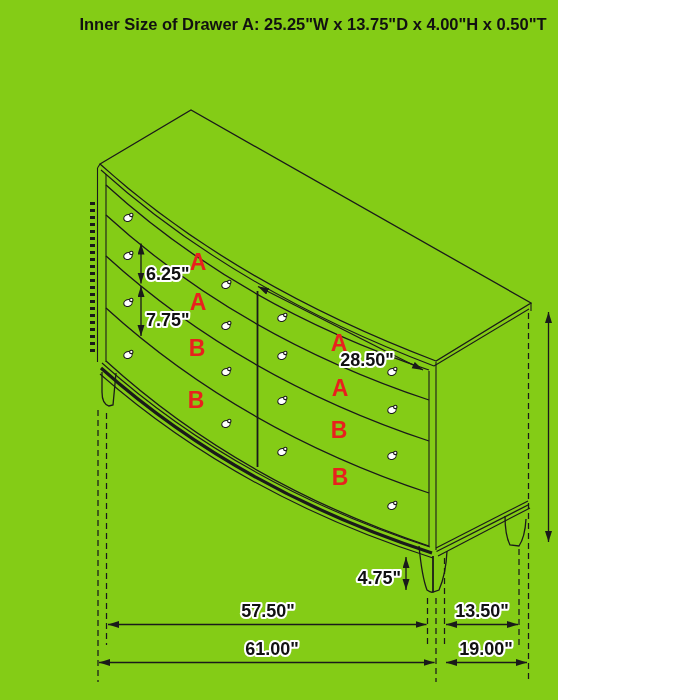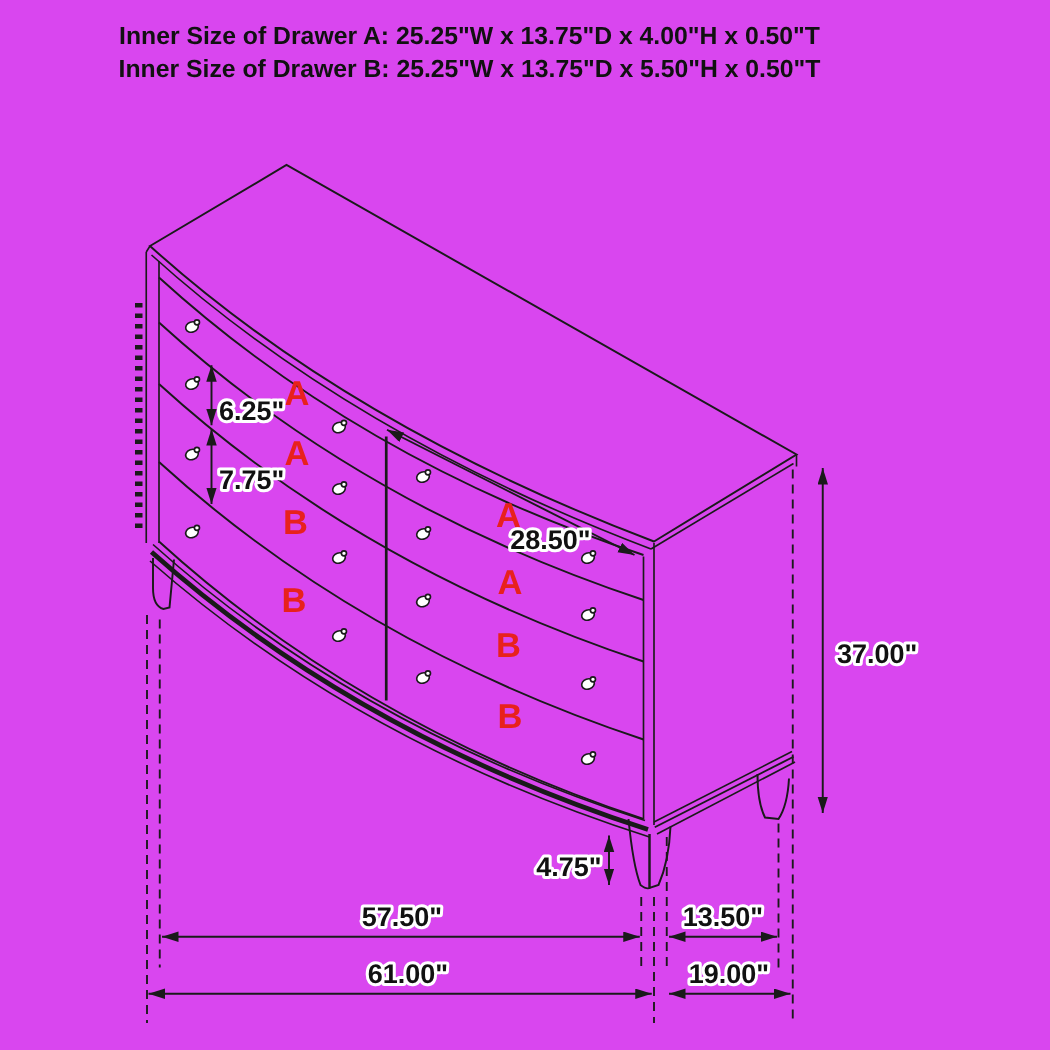--- a/index.html
+++ b/index.html
@@ -1,17 +1,17 @@
 <!DOCTYPE html>
 <html><head>
 <meta charset="utf-8">
 <style>
   html,body{margin:0;padding:0;background:#ffffff;}
   #page-root{
-    position:relative;width:700px;height:700px;background:#d946ef;overflow:hidden;
+    position:relative;width:558px;height:700px;background:#84cc16;overflow:hidden;
     font-family:"Liberation Sans","DejaVu Sans",sans-serif;
   }
   #header-note{
     position:absolute;top:13px;left:2px;width:622px;
     text-align:center;font-size:16.5px;font-weight:bold;line-height:22px;color:#111;
   }
   #diagram-svg{position:absolute;top:0;left:0;}
   .ln{fill:none;stroke:#1a1a1a;stroke-width:1.3;}
   .ln-thin{fill:none;stroke:#1a1a1a;stroke-width:1.1;}
   .ln-thick{fill:none;stroke:#1a1a1a;stroke-width:3.2;}
@@ -30,21 +30,20 @@
   }
   .knob{fill:#ffffff;stroke:#1a1a1a;stroke-width:1.1;}
 </style>
 </head>
 <body>
 
 <div id="page-root">
 
   <div id="header-note">
     <div>Inner Size of Drawer A: 25.25"W x 13.75"D x 4.00"H x 0.50"T</div>
-    <div>Inner Size of Drawer B: 25.25"W x 13.75"D x 5.50"H x 0.50"T</div>
   </div>
 
   <svg id="diagram-svg" width="700" height="700" viewBox="0 0 700 700">
     <defs>
       <marker id="arr" markerUnits="userSpaceOnUse" markerWidth="12" markerHeight="8" refX="11" refY="3.5" orient="auto-start-reverse">
         <path d="M0,0 L11,3.5 L0,7 Z" fill="#1a1a1a"></path>
       </marker>
       <g id="knob">
         <ellipse cx="0" cy="0" rx="4.3" ry="3.4" transform="rotate(-20)" class="knob"></ellipse>
         <circle cx="3.3" cy="-3.1" r="1.7" class="knob"></circle>

